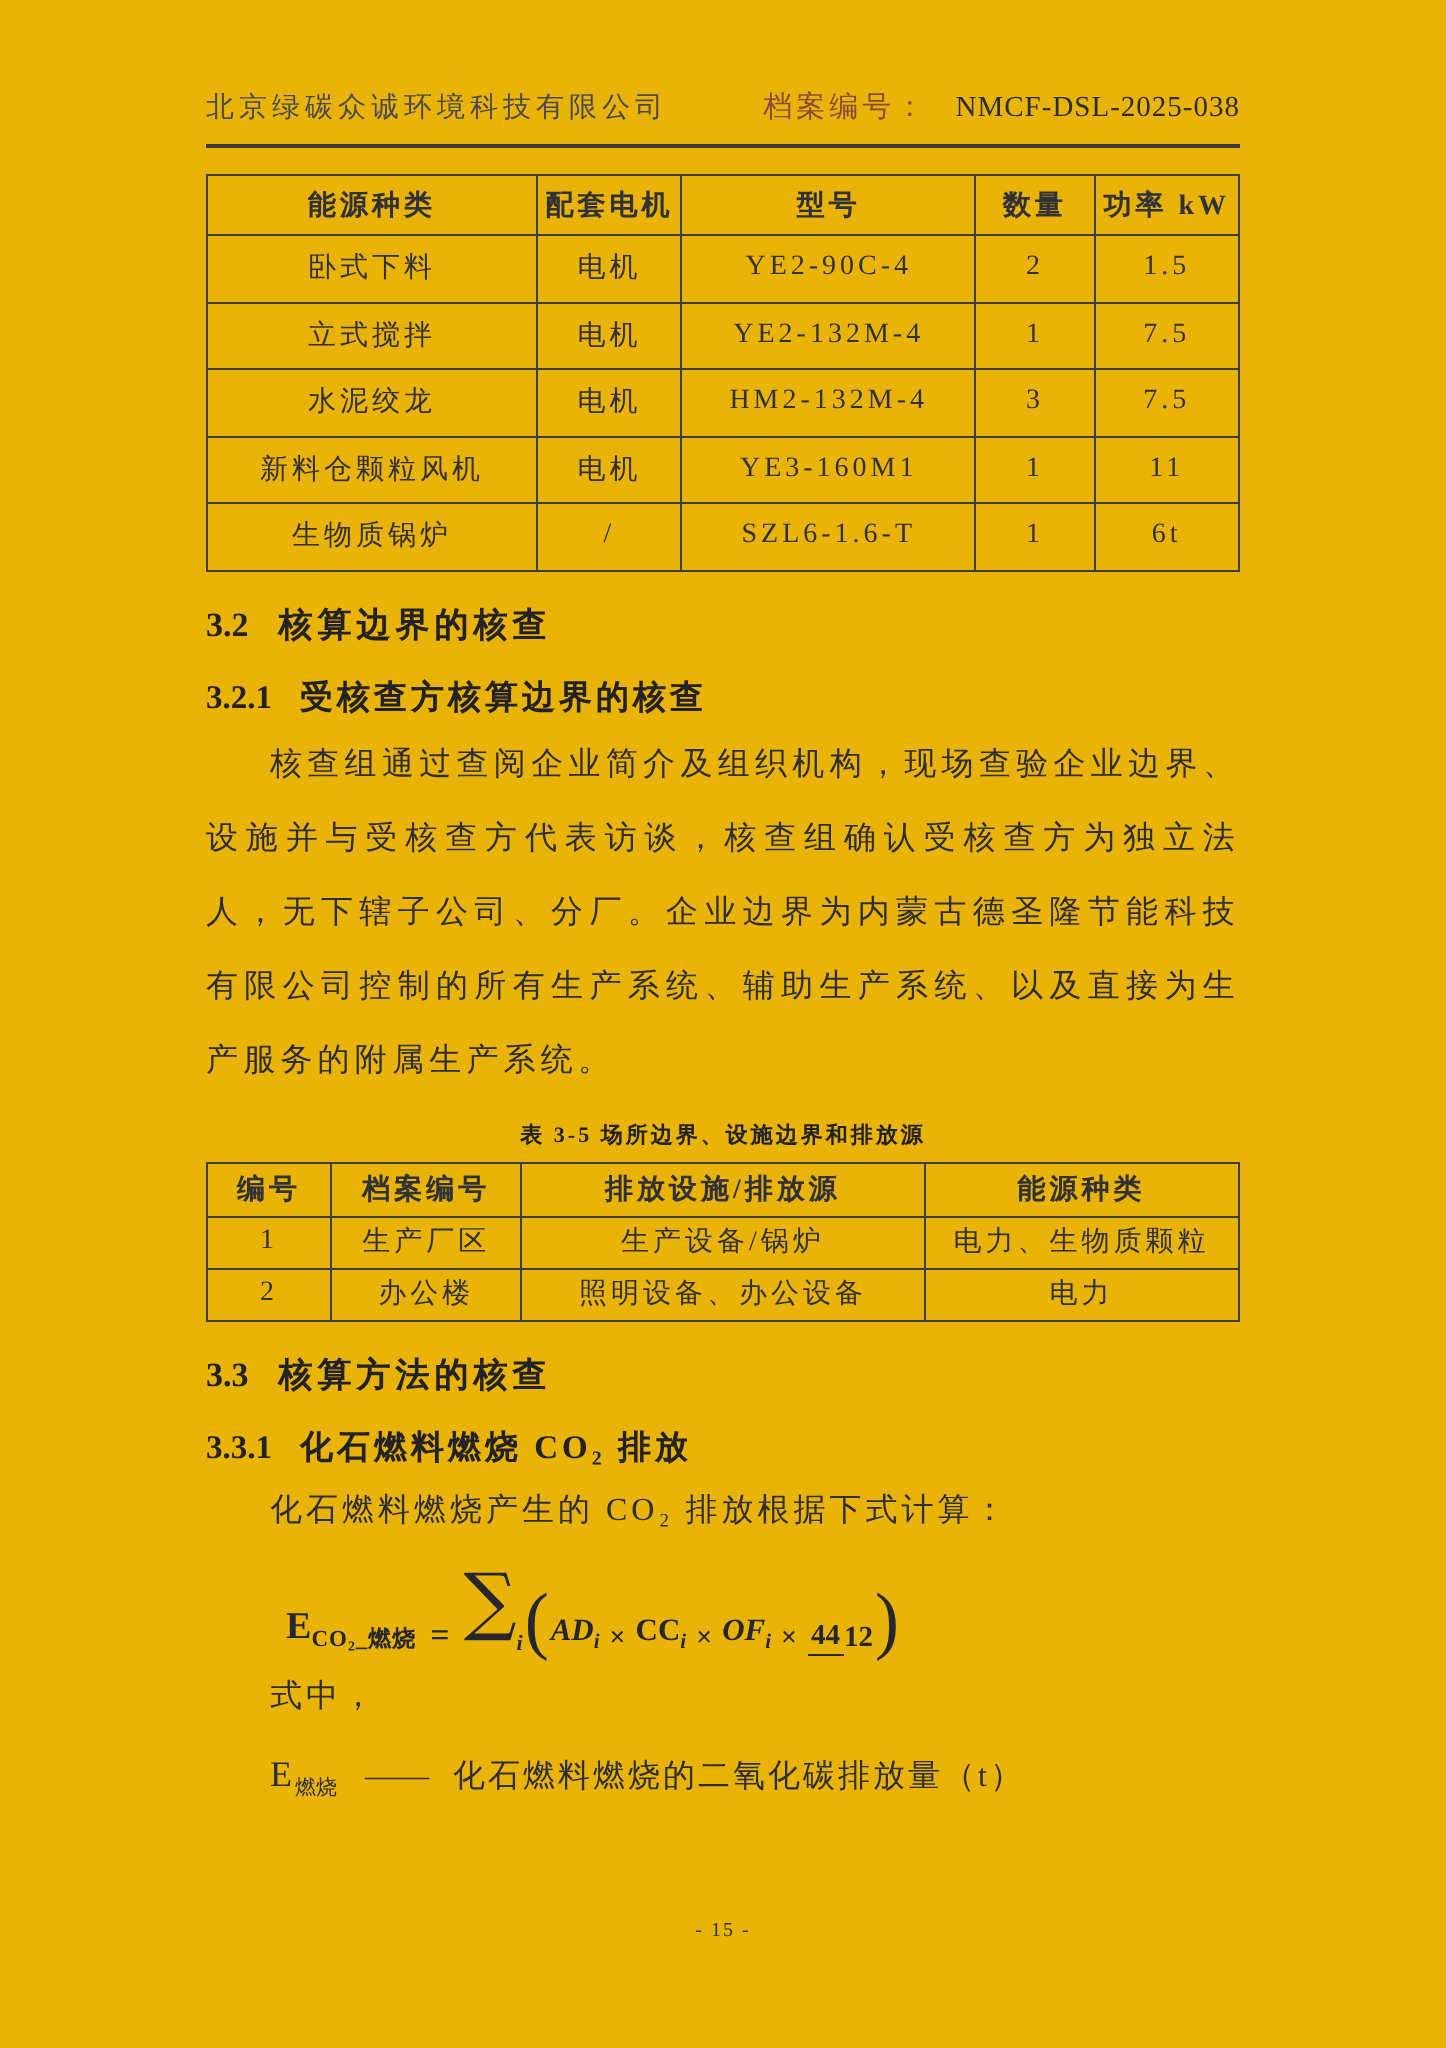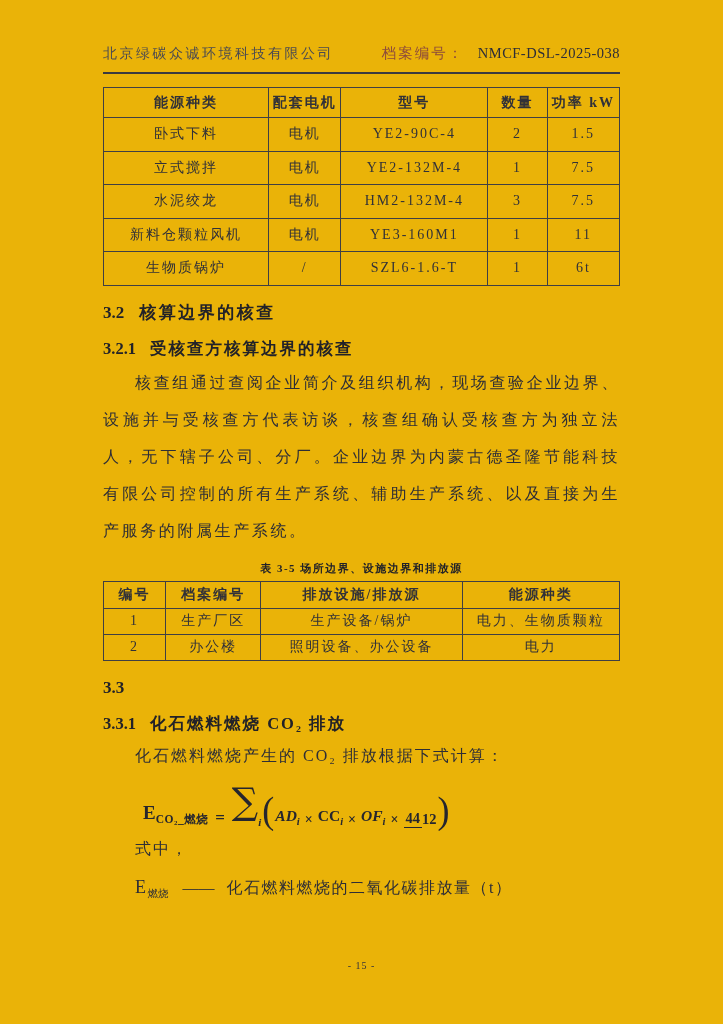--- a/index.html
+++ b/index.html
@@ -191,20 +191,21 @@
           <td>2</td>
           <td>办公楼</td>
           <td>照明设备、办公设备</td>
           <td>电力</td>
         </tr>
       </tbody>
     </table>
 
   <div class="h2">
     <span class="num">3.3</span>
+    <span class="ht">核算方法的核查</span>
   </div>
 
   <div class="h3">
     <span class="num">3.3.1</span>
     <span class="ht">化石燃料燃烧 CO₂ 排放</span>
   </div>
 
   <p class="intro">化石燃料燃烧产生的 CO₂ 排放根据下式计算：</p>
 
   <div class="formula">

